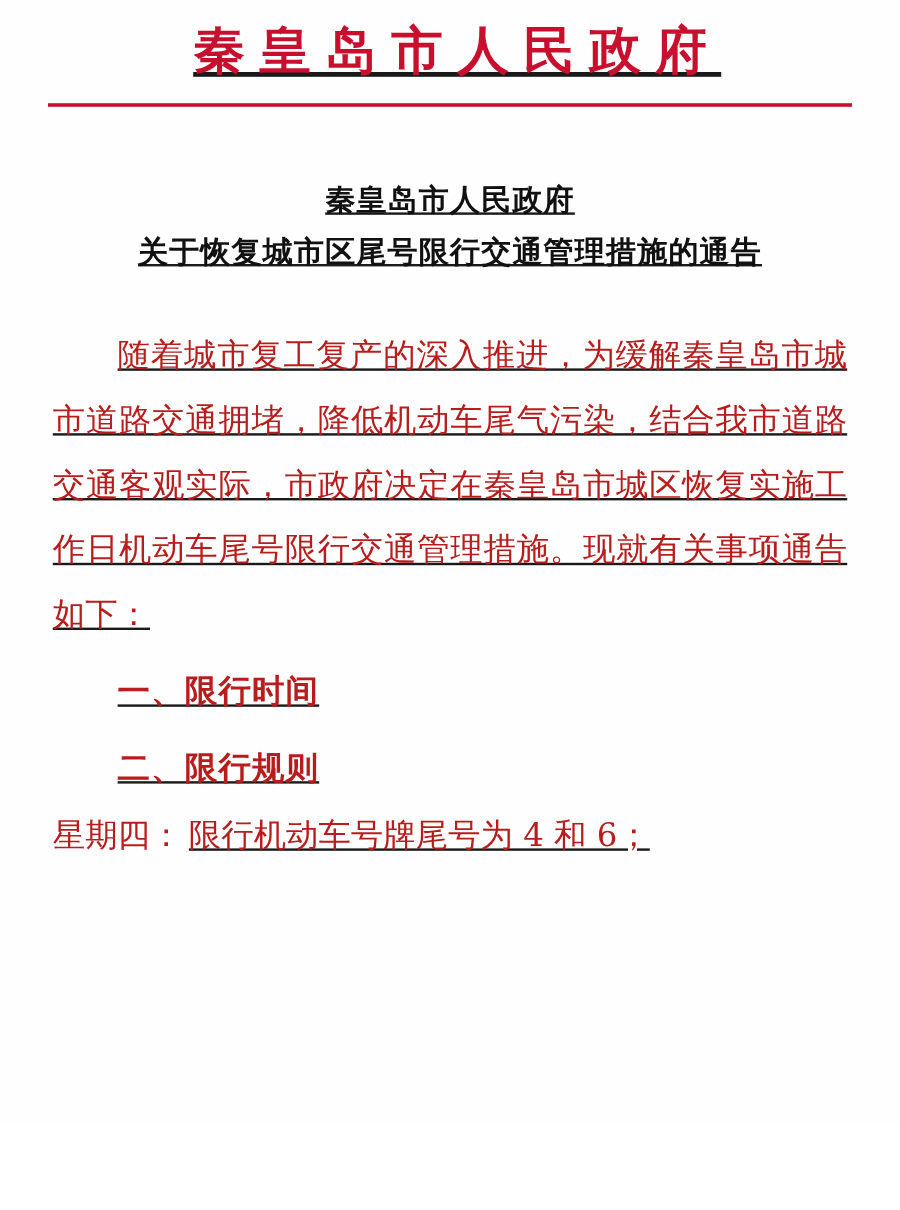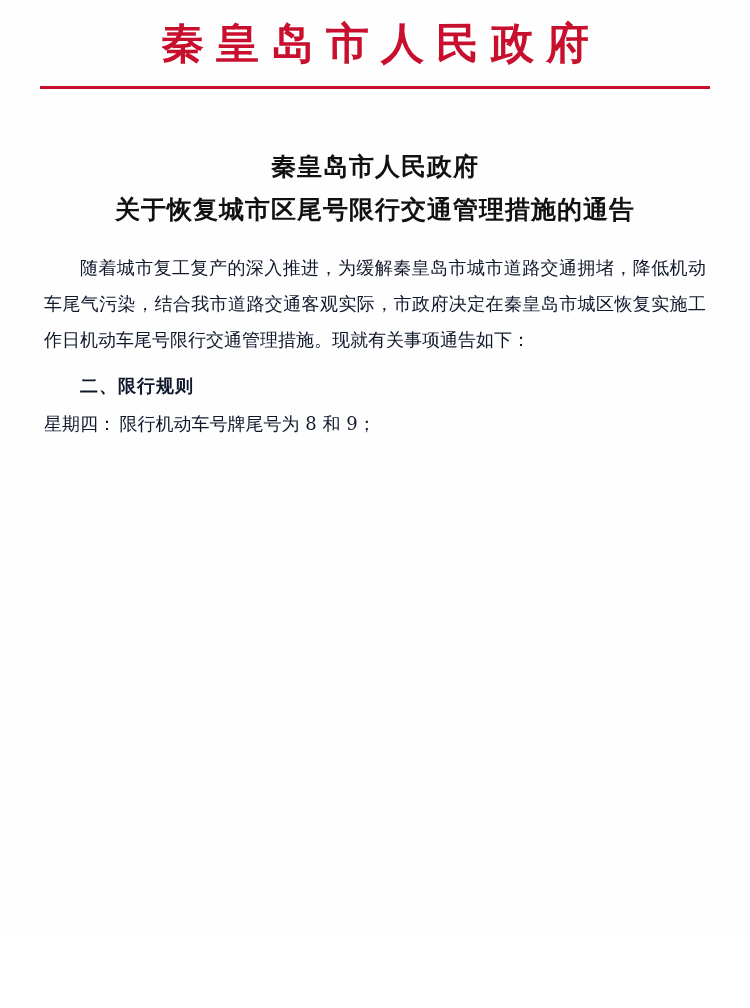--- a/index.html
+++ b/index.html
@@ -14,20 +14,21 @@
     font-family: "DejaVu Serif", "Liberation Serif", serif;
     color: #1a1a1a;
   }
 
   .page {
     position: relative;
     width: 750px;
     height: 936px;
     background: #fefefe;
     box-sizing: border-box;
+    text-decoration: underline;
   }
 
   
   .letterhead {
     padding-top: 18px;
     text-align: center;
   }
   .letterhead-title {
     color: #c8102e;
     font-family: "DejaVu Serif", "Liberation Serif", serif;
@@ -53,24 +54,24 @@
     line-height: 1.75;
     letter-spacing: 1px;
     color: #111;
   }
   .doc-title .line {
     white-space: nowrap;
   }
 
   
   .body-text {
-    margin: 18px 44px 0 44px;
-    font-size: 18px;
+    margin: 38px 44px 0 44px;
+    font-size: 27px;
     line-height: 2.0;
-    color: #0f172a;
+    color: #b91c1c;
     text-align: justify;
     text-justify: inter-ideograph;
   }
   .para {
     text-indent: 2em;
     margin: 0 0 6px 0;
   }
   .section-head {
     text-indent: 2em;
     font-weight: bold;
@@ -99,24 +100,25 @@
 
   <div class="doc-title">
     <div class="line">秦皇岛市人民政府</div>
     <div class="line">关于恢复城市区尾号限行交通管理措施的通告</div>
   </div>
 
   <div class="body-text">
 
     <p class="para">随着城市复工复产的深入推进，为缓解秦皇岛市城市道路交通拥堵，降低机动车尾气污染，结合我市道路交通客观实际，市政府决定在秦皇岛市城区恢复实施工作日机动车尾号限行交通管理措施。现就有关事项通告如下：</p>
 
+    <p class="section-head">一、限行时间</p>
 
 
     <p class="section-head">二、限行规则</p>
 
 
 
     <p class="list-line">
-      <span class="day">星期四：</span><span>限行机动车号牌尾号为 8 和 9；</span>
+      <span class="day">星期四：</span><span>限行机动车号牌尾号为 4 和 6；</span>
     </p>
 
   </div>
 </div>
 
 </body></html>

